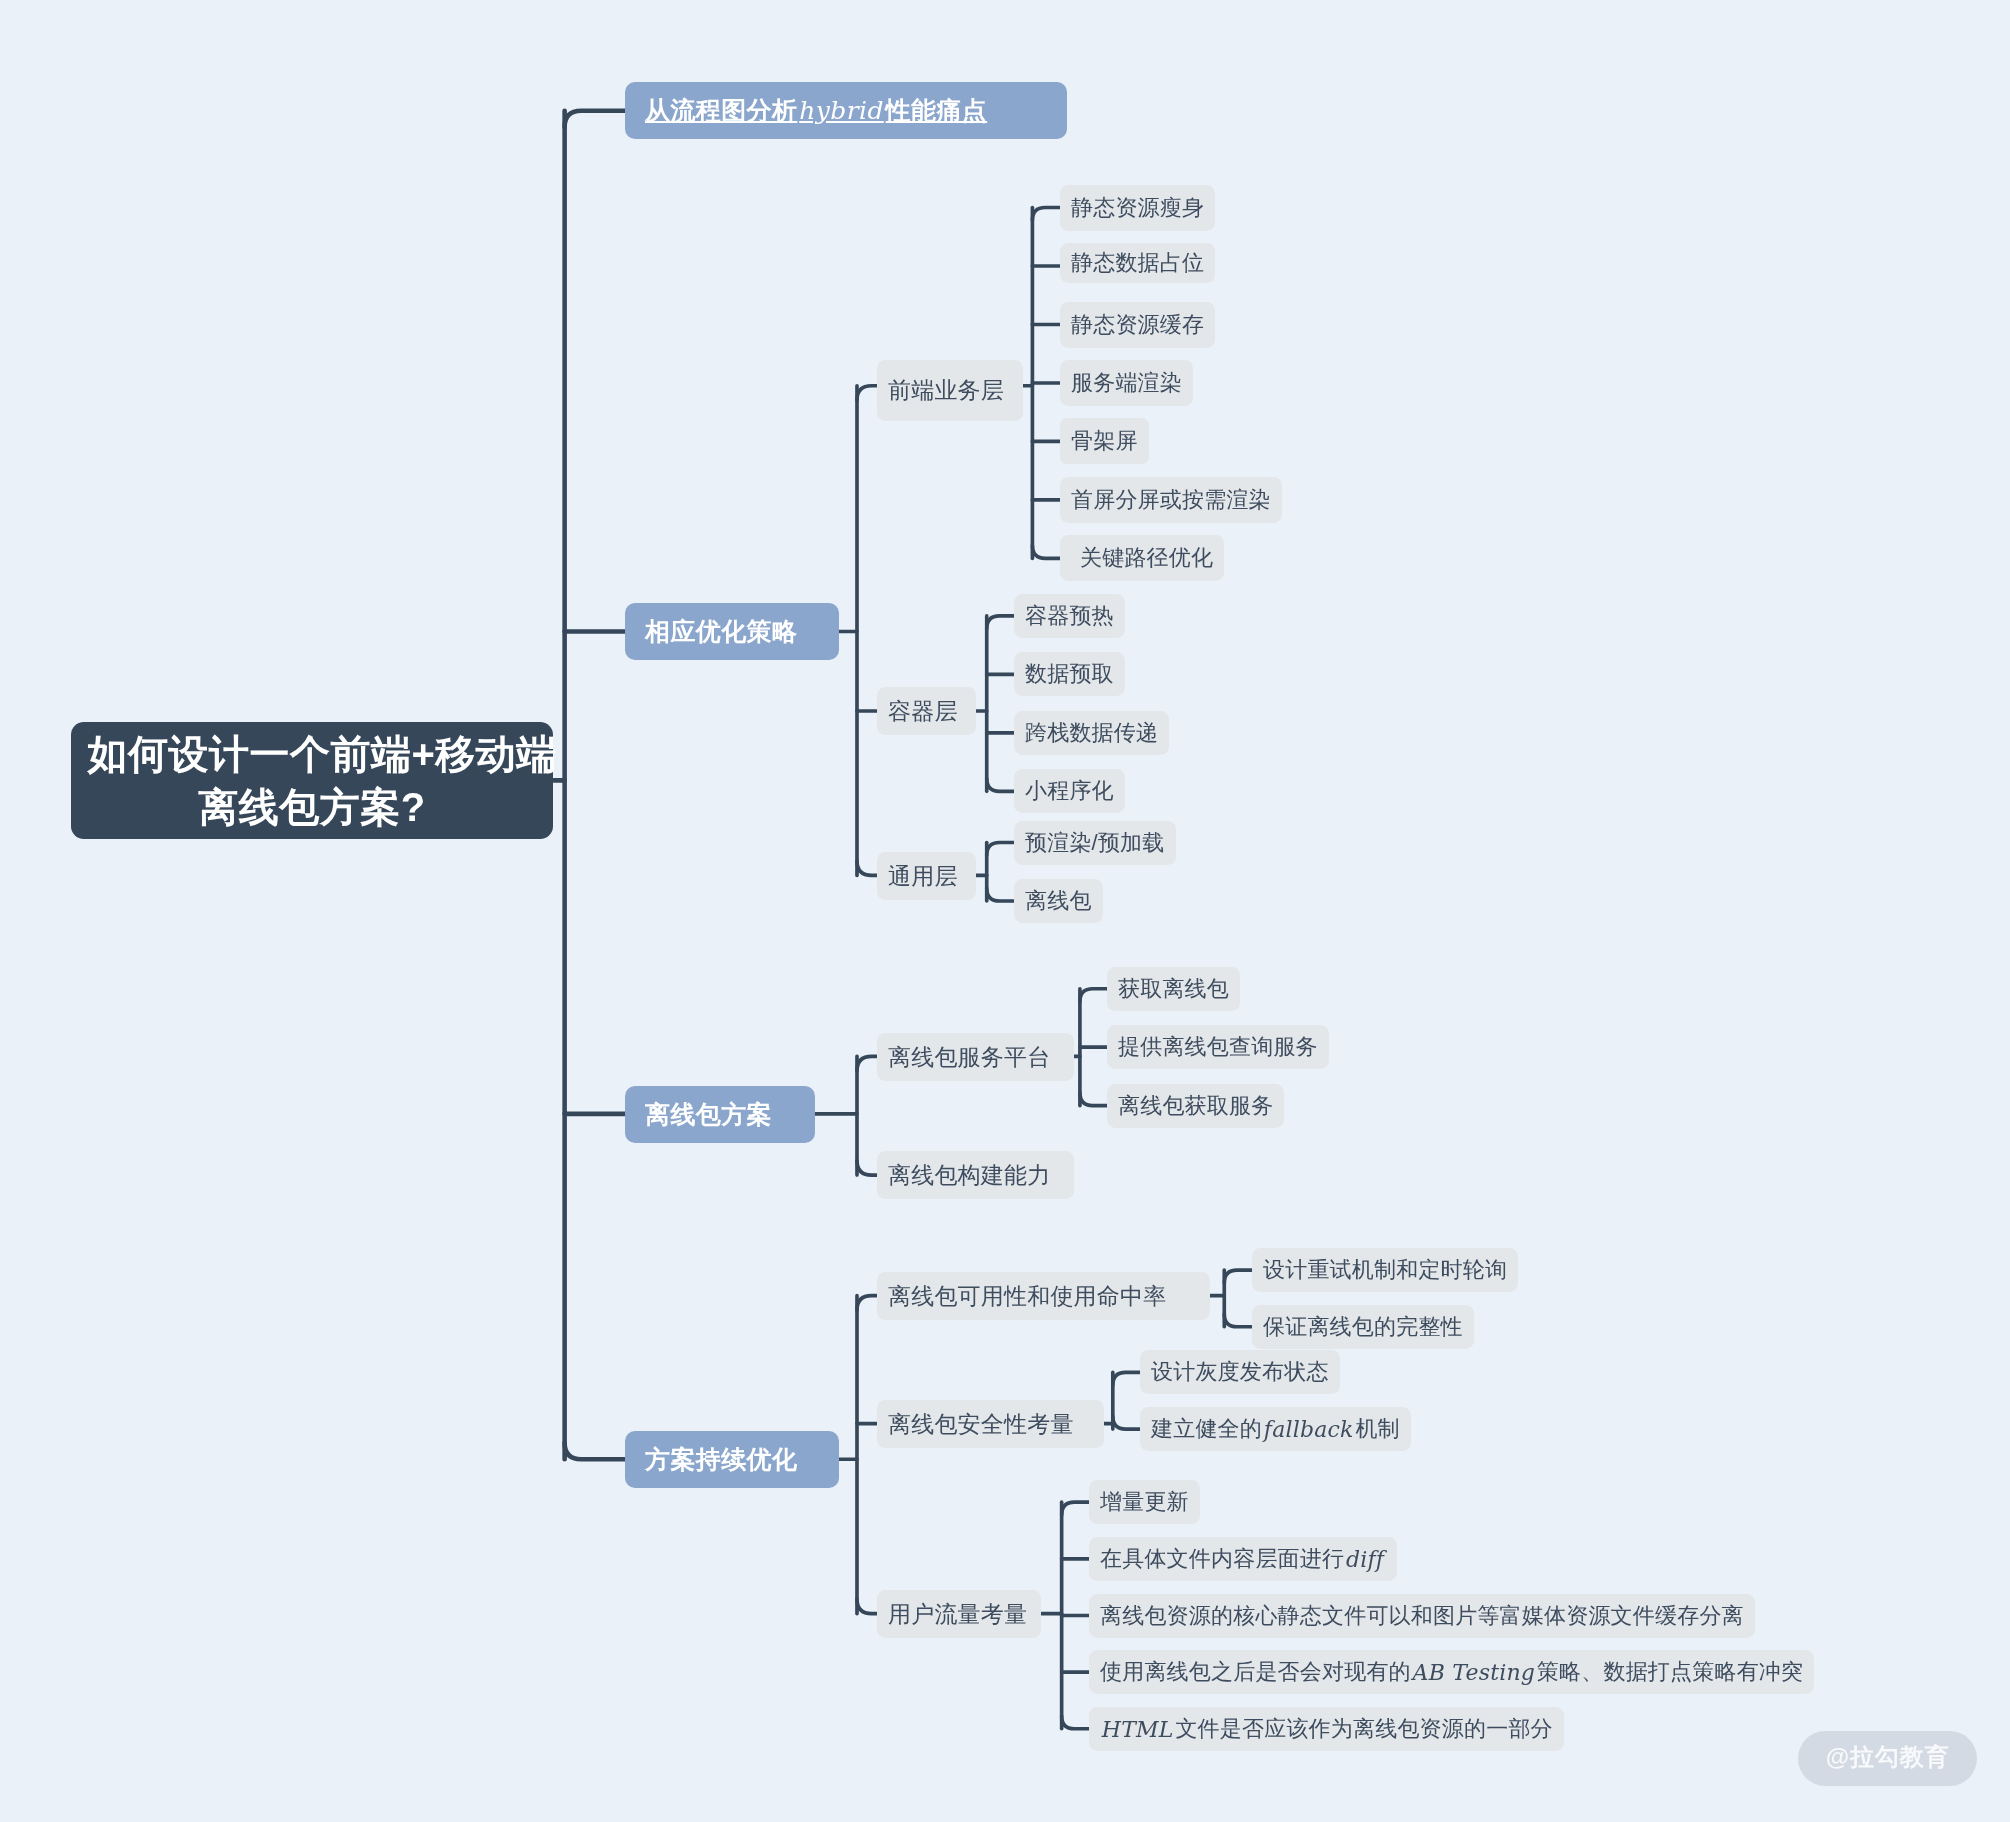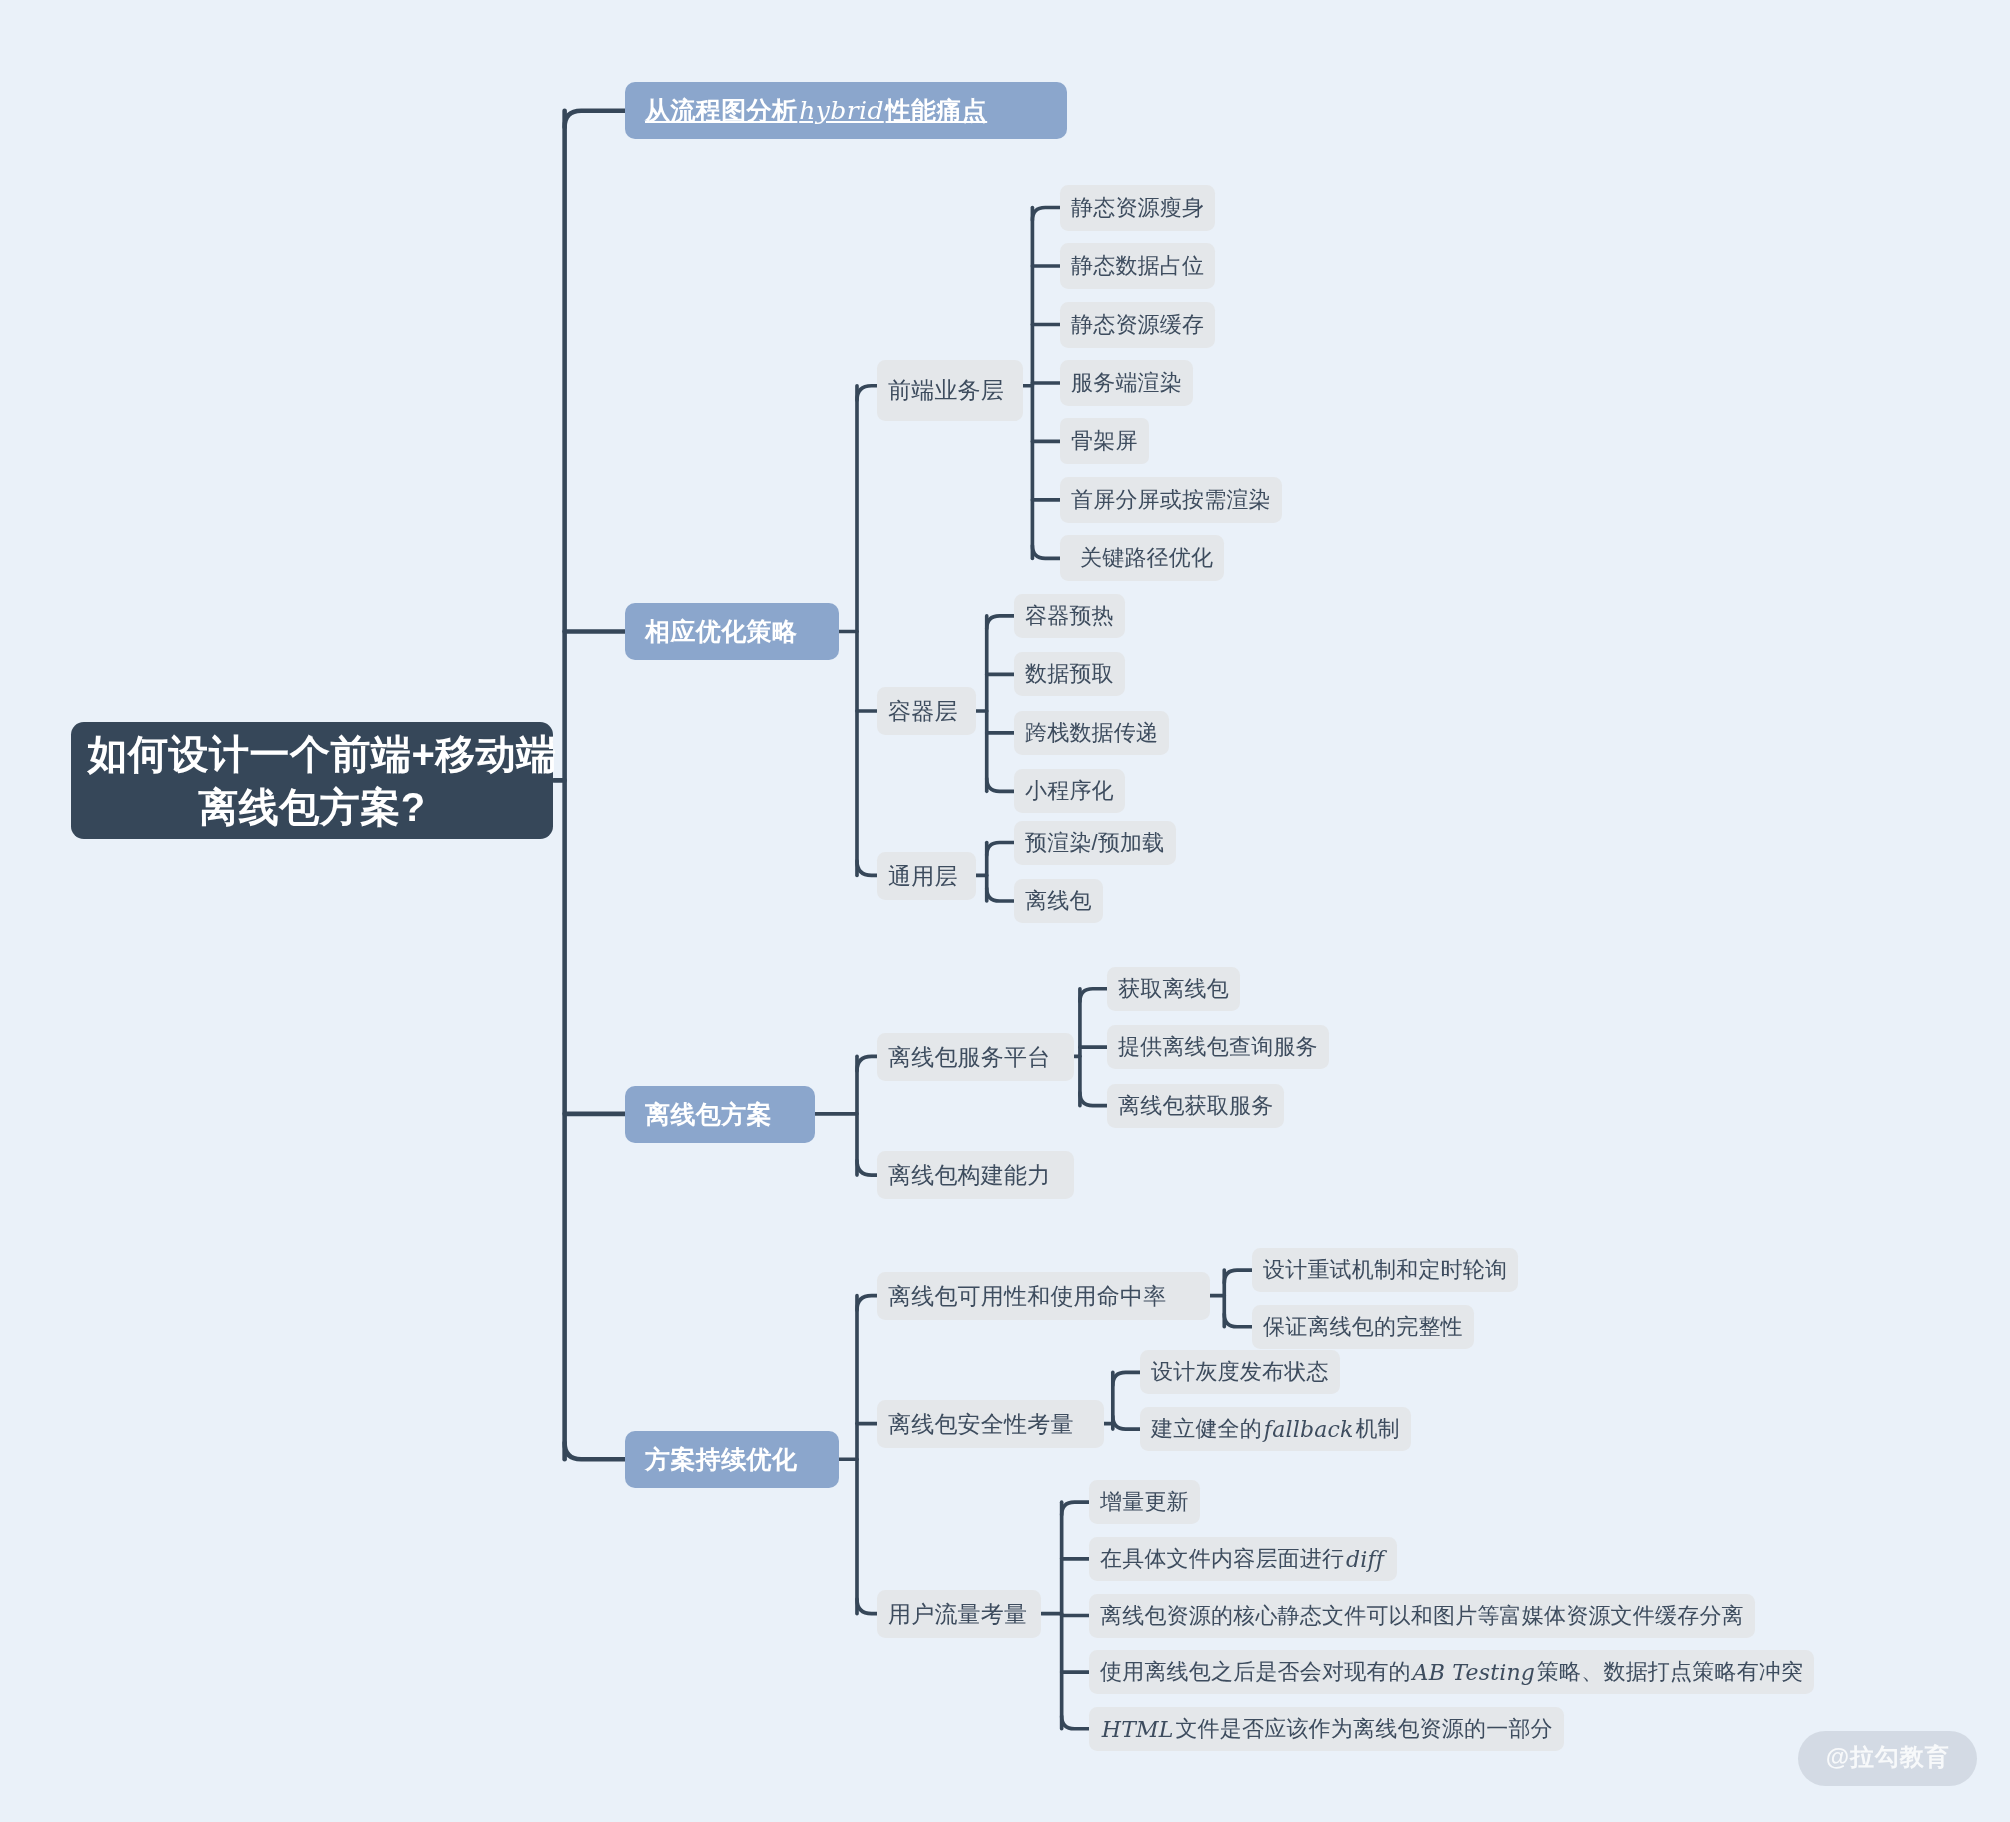--- a/index.html
+++ b/index.html
@@ -196,21 +196,21 @@
     <span>离线包安全性考量</span>
   </div>
   <div class="node node-l2" id="n-3-2" style="left: 877px; top: 1590px; height: 48px; min-width: 164px;">
     <span>用户流量考量</span>
   </div>
 
   <div id="leaf-layer">
       <div class="node node-l3" style="left: 1060px; top: 185px; height: 46px;">
         <span>静态资源瘦身</span>
       </div>
-      <div class="node node-l3" style="left: 1060px; top: 243px; height: 46px;">
+      <div class="node node-l3" style="left: 1060px; top: 243px; height: 40px;">
         <span>静态数据占位</span>
       </div>
       <div class="node node-l3" style="left: 1060px; top: 302px; height: 46px;">
         <span>静态资源缓存</span>
       </div>
       <div class="node node-l3" style="left: 1060px; top: 360px; height: 46px;">
         <span>服务端渲染</span>
       </div>
       <div class="node node-l3" style="left: 1060px; top: 418px; height: 46px; border-radius: 7px;">
         <span>骨架屏</span>

